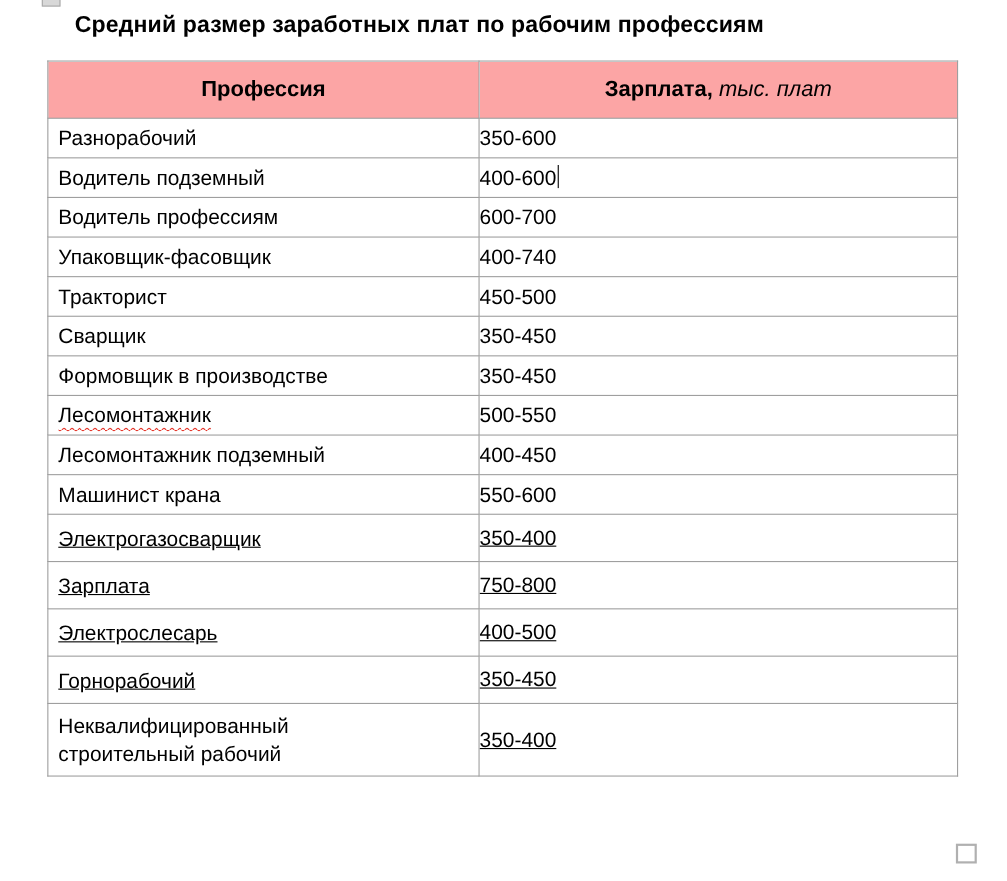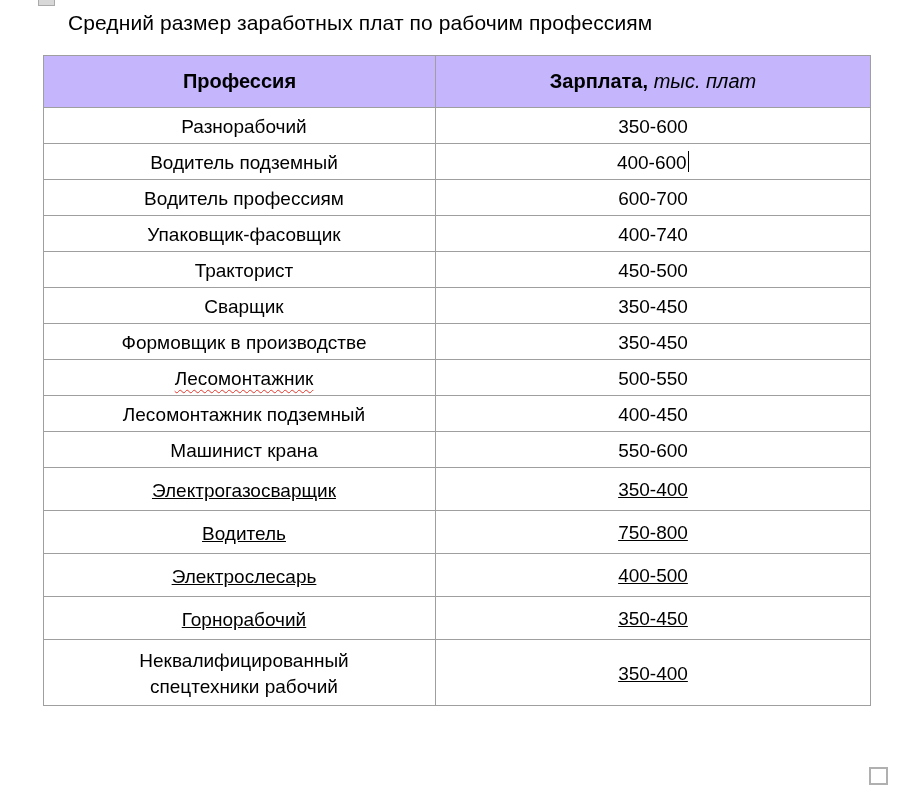--- a/index.html
+++ b/index.html
@@ -20,60 +20,59 @@
     height: 15px;
     background: #d8d8d8;
     border: 1px solid #aaaaaa;
   }
   .doc-title {
     position: absolute;
     left: 68px;
     top: 11px;
     margin: 0;
     font-size: 21px;
-    font-weight: normal;
+    font-weight: bold;
     letter-spacing: 0.1px;
     white-space: nowrap;
   }
   table.salary-table {
     position: absolute;
     left: 43px;
     top: 55px;
     width: 827px;
     border-collapse: collapse;
     table-layout: fixed;
     font-size: 19px;
   }
   .salary-table th, .salary-table td {
     border: 1.5px solid #9f9f9f;
     padding: 0;
     overflow: hidden;
   }
   .salary-table thead tr {
     height: 52px;
-    background: #c4b5fd;
+    background: #fca5a5;
   }
   .salary-table th {
     text-align: center;
     vertical-align: middle;
     font-size: 20px;
     font-weight: bold;
   }
   .salary-table th .unit { font-style: italic; font-weight: normal; }
   .salary-table tbody tr { height: 36px; }
   .salary-table tbody tr:nth-child(n+11) { height: 43px; text-decoration: underline; }
   .salary-table tbody tr:nth-child(16) { height: 82px; }
   .salary-table td { vertical-align: middle; }
   .salary-table td.profession {
-    text-align: center;
+    text-align: left;
     padding-left: 9px;
     padding-top: 3px;
   }
   .salary-table td.salary {
-    text-align: center;
     padding-top: 2px;
   }
   .misspelled {
     text-decoration-line: underline;
     text-decoration-style: wavy;
     text-decoration-color: #e5362b;
     text-decoration-thickness: 1px;
     text-underline-offset: 4px;
   }
   .caret {
@@ -165,33 +164,33 @@
         </tr>
         <tr>
           <td class="profession"><span class="cell-text">Машинист крана</span></td>
           <td class="salary"><span>550-600</span></td>
         </tr>
         <tr>
           <td class="profession"><span class="cell-text">Электрогазосварщик</span></td>
           <td class="salary"><span>350-400</span></td>
         </tr>
         <tr>
-          <td class="profession"><span class="cell-text">Водитель</span></td>
+          <td class="profession"><span class="cell-text">Зарплата</span></td>
           <td class="salary"><span>750-800</span></td>
         </tr>
         <tr>
           <td class="profession"><span class="cell-text">Электрослесарь</span></td>
           <td class="salary"><span>400-500</span></td>
         </tr>
         <tr>
           <td class="profession"><span class="cell-text">Горнорабочий</span></td>
           <td class="salary"><span>350-450</span></td>
         </tr>
         <tr>
-          <td class="profession"><span class="cell-text">Неквалифицированный спецтехники рабочий</span></td>
+          <td class="profession"><span class="cell-text">Неквалифицированный строительный рабочий</span></td>
           <td class="salary"><span>350-400</span></td>
         </tr>
       </tbody>
   </table>
 
   <div class="resize-handle"></div>
 
 </div>
 
 </body></html>

